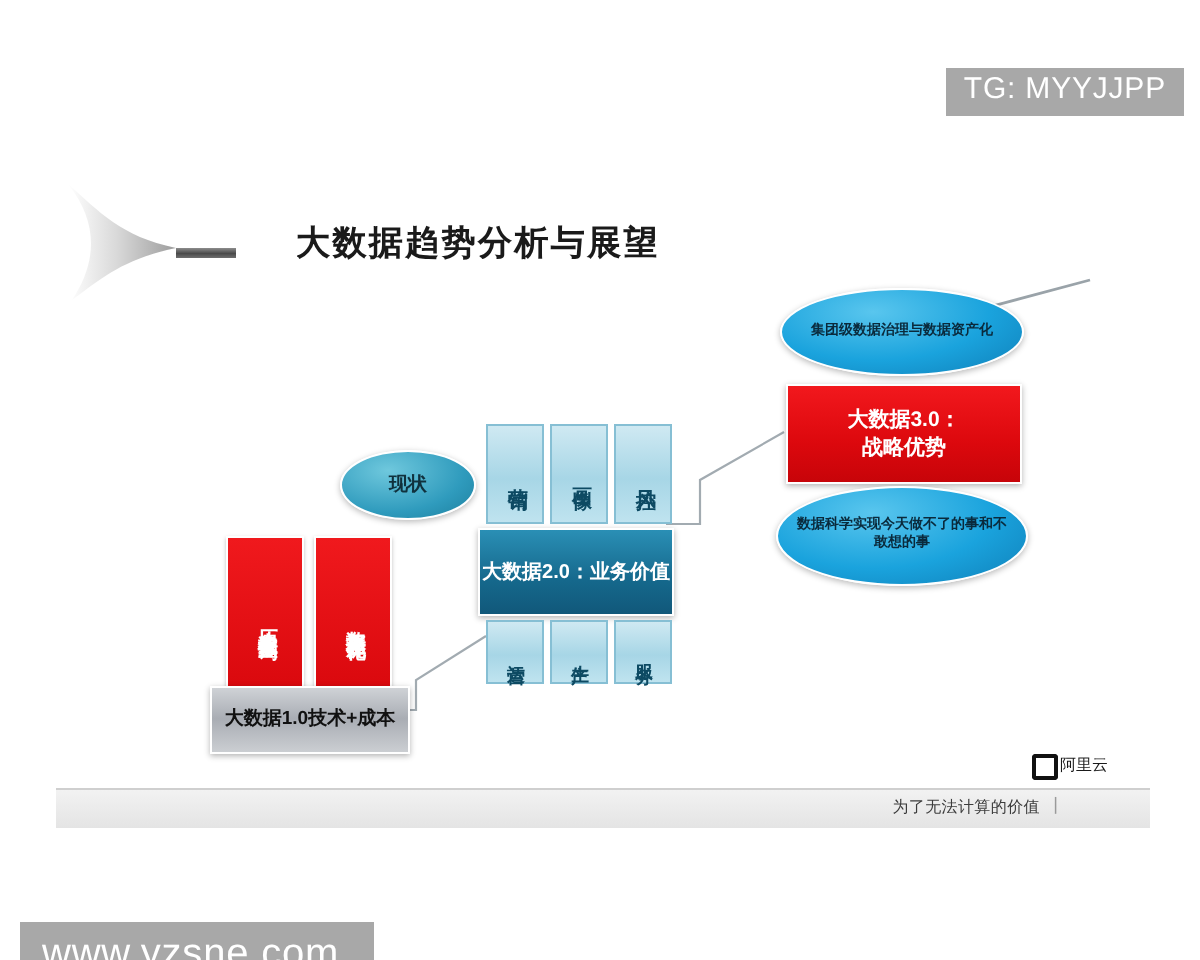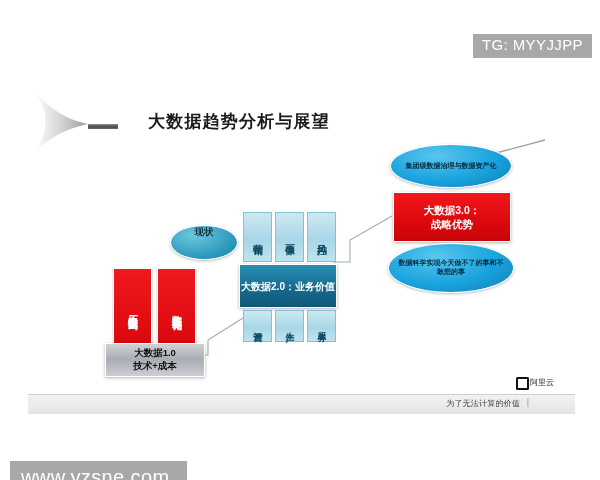--- a/index.html
+++ b/index.html
@@ -89,33 +89,33 @@
     display:flex;align-items:center;justify-content:center;
     color:#ffffff;font-weight:bold;font-size:10px;
   }
 
   
   #band10{
     position:absolute;left:105px;top:343px;width:98px;height:32px;
     background:linear-gradient(to bottom,#cfd2d6,#a9adb4 48%,#cbced2);
     border:1px solid #ffffff;
     box-shadow:0 1px 3px rgba(0,0,0,.3);
-    display:flex;flex-direction:column;align-items:center;justify-content:center;
+    display:flex;flex-direction:row;align-items:center;justify-content:center;
     color:#111111;font-weight:bold;font-size:9.5px;line-height:1.35;
   }
   #band10 span{white-space:nowrap;}
 
   
   #ell-now{
     position:absolute;left:170px;top:225px;width:66px;height:33px;
     border-radius:50%;
     background:radial-gradient(ellipse at 35% 28%,#6fc8dd,#2f9bbd 62%,#1d7f9e);
     border:1px solid #ffffff;
     box-shadow:0 1px 3px rgba(0,0,0,.28);
-    display:flex;justify-content:center;
+    display:flex;align-items:center;justify-content:center;
     color:#10313d;font-weight:bold;font-size:9.5px;
   }
 
   
   #cluster2{
     position:absolute;left:243px;top:212px;width:88px;height:130px;
   }
   .cellrow{position:absolute;display:flex;gap:3px;}
   .cell{
     width:27px;height:48px;

